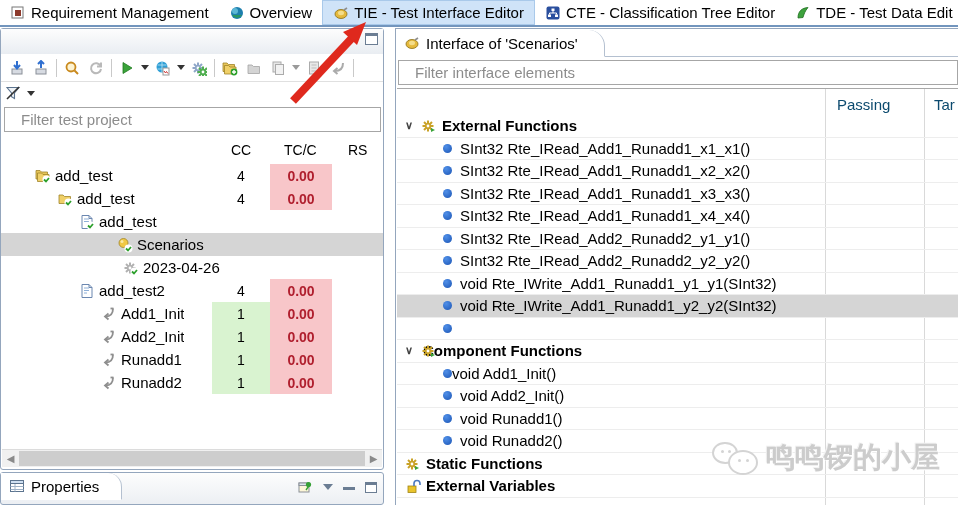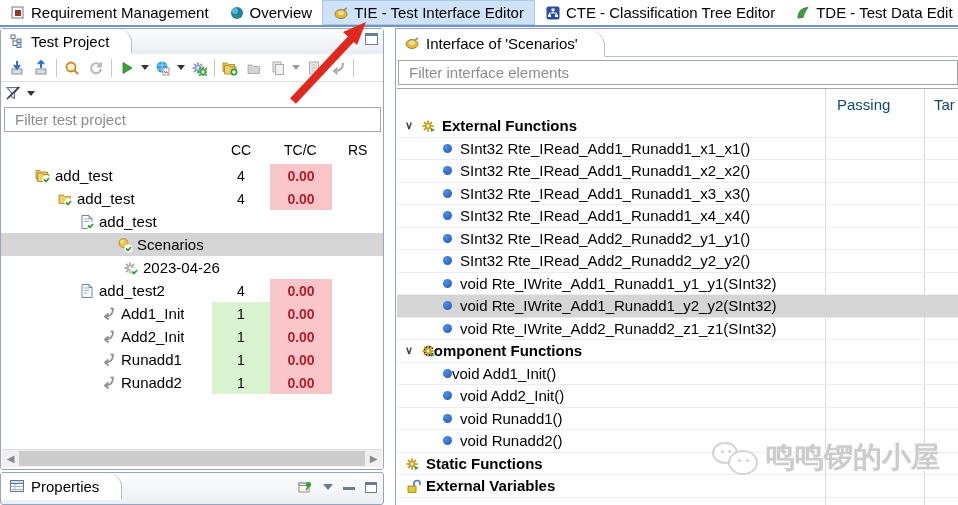--- a/index.html
+++ b/index.html
@@ -30,21 +30,21 @@
   .tb { width:24px; height:22px; display:flex; align-items:center; justify-content:center; }
   .tb-sep { width:1px; height:18px; background:#c9c9c9; margin:0 3px; }
   .tb-dd { width:12px; }
   .caret { width:0; height:0; border-left:4px solid transparent; border-right:4px solid transparent;
     border-top:5px solid #333; }
   .caret.gray { border-top-color:#9a9a9a; }
 
   #funnel-row { position:absolute; left:4px; top:56px; display:flex; align-items:center; gap:6px; }
 
   .filter-input { position:absolute; border:1px solid #a6a6a6; background:#fff;
-    font-size:15px; color:#000; padding:0 10px; font-family:"Liberation Sans",sans-serif; }
+    font-size:15px; color:#000; padding:0 16px; font-family:"Liberation Sans",sans-serif; }
   .filter-input::placeholder { color:#8c8c8c; opacity:1; }
   #left-filter { left:3px; top:78px; width:377px; height:25px; }
 
   
   #tree-header { position:absolute; left:0; top:107px; width:382px; height:27px;
     font-size:14px; color:#000; }
   #tree-header span { position:absolute; top:6px; }
   #tree-rows { position:absolute; left:0; top:135px; width:382px; }
   .trow { position:absolute; left:0; width:382px; height:23px; }
   .trow .lbl { position:absolute; top:2px; height:19px; display:flex; align-items:center;
@@ -146,29 +146,20 @@
     <div class="top-tab">
       <span class="icon16"><svg width="16" height="16" viewBox="0 0 16 16">
           <path d="M3,13 C3,6 7,3 13,2.5 C10,6 9,9 8,12.5 z" fill="#3da23d" stroke="#1f6f1f" stroke-width="0.8"></path>
         </svg></span>
       <span>TDE - Test Data Edit</span>
     </div>
   </div>
 
 <div id="left-panel">
   <div class="panel-tabrow">
-    <div class="panel-tab">
-      <span class="icon16" id="tp-icon"><svg width="16" height="16" viewBox="0 0 16 16">
-            <rect x="2" y="2" width="4" height="3.5" fill="#fff" stroke="#5c748f"></rect>
-            <rect x="8" y="6" width="4" height="3.5" fill="#cfe0f2" stroke="#5c748f"></rect>
-            <rect x="8" y="11" width="4" height="3.5" fill="#cfe0f2" stroke="#5c748f"></rect>
-            <path d="M4,5.5 v7 h4 M4,8 h4" stroke="#5c748f" fill="none"></path>
-          </svg></span>
-      <span>Test Project</span>
-    </div>
     <div class="max-btn"></div>
   </div>
   <div id="toolbar">
       <span class="tb">
         <span class="icon16"><svg width="16" height="16" viewBox="0 0 16 16">
             <rect x="3" y="9" width="10" height="5" fill="#d7dbe2" stroke="#8a8f98"></rect>
             <path d="M8,1 v6 M5,5 l3,3.5 3,-3.5" stroke="#2f6fd0" stroke-width="2" fill="none"></path>
           </svg></span>
       </span>
       <span class="tb">
@@ -520,21 +511,20 @@
         <div class="irow sel" style="top: 206px;">
           <span style="margin-left: 46px; display: flex; align-items: center;">
             <span class="dot"></span>
           </span>
           <span style="margin-left: 8px;">void Rte_IWrite_Add1_Runadd1_y2_y2(SInt32)</span>
         </div>
         <div class="irow" style="top: 228.5px;">
           <span style="margin-left: 46px; display: flex; align-items: center;">
             <span class="dot"></span>
           </span>
-          <span style="margin-left: 8px;">void Rte_IWrite_Add2_Runadd2_z1_z1(SInt32)</span>
         </div>
         <div class="irow group" style="top: 251px;">
           <span class="chev">∨</span>
           <span class="icon16" style="position: absolute; left: 24px; top: 3px;"><svg width="16" height="16" viewBox="0 0 16 16">
               <circle cx="7" cy="8" r="3" fill="#c9a227"></circle>
               <g stroke="#c9a227" stroke-width="2">
                 <line x1="7" y1="2.5" x2="7" y2="13.5"></line>
                 <line x1="1.5" y1="8" x2="12.5" y2="8"></line>
                 <line x1="3" y1="4" x2="11" y2="12"></line>
                 <line x1="11" y1="4" x2="3" y2="12"></line>

